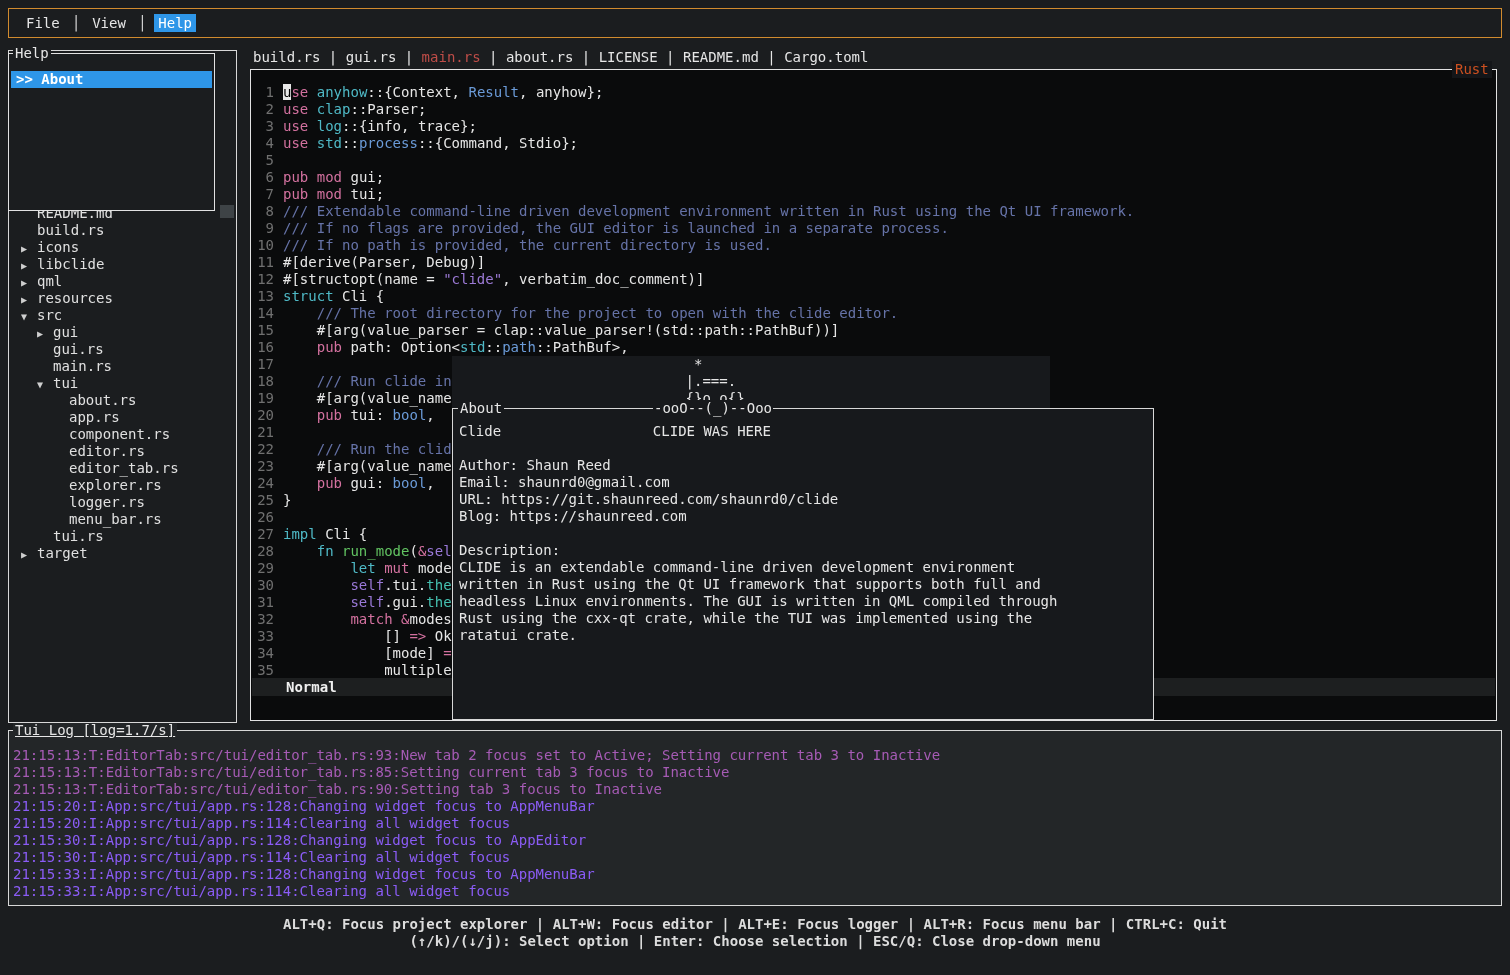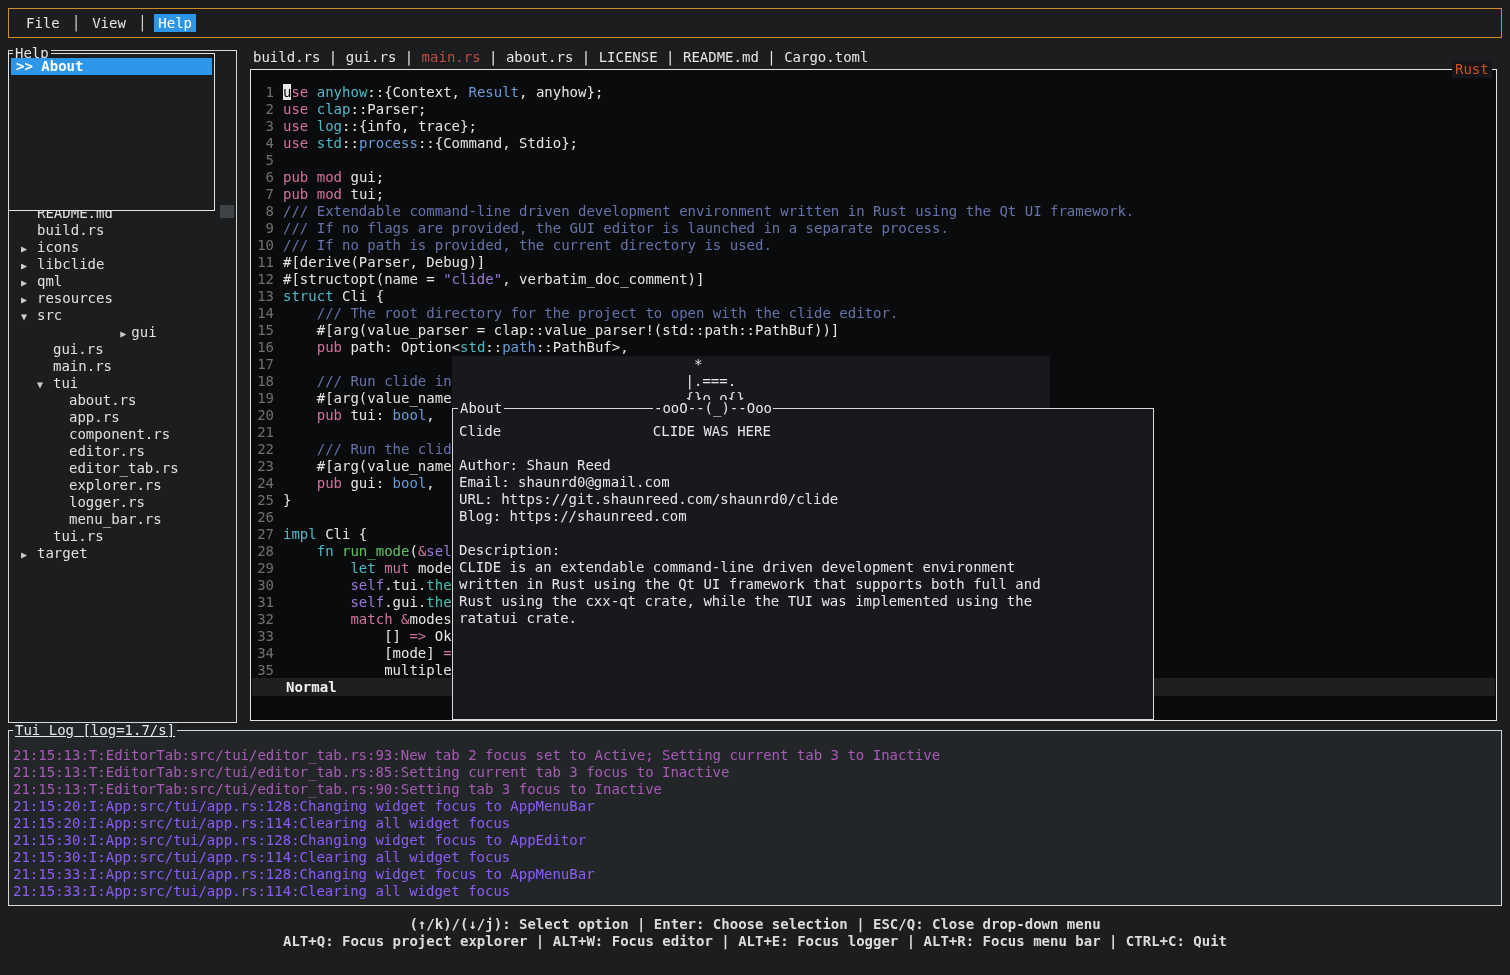--- a/index.html
+++ b/index.html
@@ -9,21 +9,21 @@
   }
   .abs{position:absolute;box-sizing:border-box;}
   
   .menubar{left:8px;top:8px;width:1494px;height:30px;border:1px solid #d28b2e;display:flex;align-items:center;padding-left:11px;}
   .menu-item{padding:1px 4px;margin:0 2px;color:#e6e6e6;cursor:default;}
   .menu-item.selected{background:#2e96e8;color:#ffffff;}
   .menu-sep{color:#dddddd;margin:0 6px;}
   
   .dropdown{left:8px;top:53px;width:207px;height:158px;border:1px solid #e2e2e2;background:#1b1d1f;z-index:6;}
   .box-title{position:absolute;top:-9px;left:4px;background:#1b1d1f;padding:0 2px;color:#e6e6e6;line-height:17px;}
-  .dd-item{position:absolute;left:2px;right:2px;top:4px;height:17px;line-height:17px;padding-left:5px;white-space:pre;}
+  .dd-item{position:absolute;left:2px;right:2px;top:17px;height:17px;line-height:17px;padding-left:5px;white-space:pre;}
   .dd-item.selected{background:#2e96e8;color:#ffffff;font-weight:bold;}
   
   .explorer{left:8px;top:50px;width:229px;height:673px;border:1px solid #d8d8d8;background:#1b1d1f;z-index:2;}
   .tree{position:absolute;left:0;top:154px;right:1px;}
   .tree-row{height:17px;line-height:17px;white-space:pre;color:#e0e0e0;}
   .tree-icon{display:inline-block;width:16px;font-size:10px;color:#cfcfcf;}
   .scroll-thumb{position:absolute;left:211px;top:154px;width:14px;height:13px;background:#3e4346;z-index:3;}
   
   .tabs{left:253px;top:48px;height:18px;line-height:18px;white-space:pre;z-index:1;}
   .tab-label{color:#e6e6e6;}
@@ -76,21 +76,21 @@
 <div class="abs explorer">
   <div class="scroll-thumb"></div>
   <div class="tree" id="tree">
       <div class="tree-row" style="padding-left: 28px;"><span>README.md</span></div>
       <div class="tree-row" style="padding-left: 28px;"><span>build.rs</span></div>
       <div class="tree-row" style="padding-left: 12px;"><span class="tree-icon">▶</span><span>icons</span></div>
       <div class="tree-row" style="padding-left: 12px;"><span class="tree-icon">▶</span><span>libclide</span></div>
       <div class="tree-row" style="padding-left: 12px;"><span class="tree-icon">▶</span><span>qml</span></div>
       <div class="tree-row" style="padding-left: 12px;"><span class="tree-icon">▶</span><span>resources</span></div>
       <div class="tree-row" style="padding-left: 12px;"><span class="tree-icon">▼</span><span>src</span></div>
-      <div class="tree-row" style="padding-left: 28px; text-align: center;"><span class="tree-icon">▶</span><span>gui</span></div>
+      <div class="tree-row" style="padding-left: 28px;"><span class="tree-icon">▶</span><span>gui</span></div>
       <div class="tree-row" style="padding-left: 44px;"><span>gui.rs</span></div>
       <div class="tree-row" style="padding-left: 44px;"><span>main.rs</span></div>
       <div class="tree-row" style="padding-left: 28px;"><span class="tree-icon">▼</span><span>tui</span></div>
       <div class="tree-row" style="padding-left: 60px;"><span>about.rs</span></div>
       <div class="tree-row" style="padding-left: 60px;"><span>app.rs</span></div>
       <div class="tree-row" style="padding-left: 60px;"><span>component.rs</span></div>
       <div class="tree-row" style="padding-left: 60px;"><span>editor.rs</span></div>
       <div class="tree-row" style="padding-left: 60px;"><span>editor_tab.rs</span></div>
       <div class="tree-row" style="padding-left: 60px;"><span>explorer.rs</span></div>
       <div class="tree-row" style="padding-left: 60px;"><span>logger.rs</span></div>
@@ -161,20 +161,21 @@
         <div>Clide                  CLIDE WAS HERE</div>
         <div> </div>
         <div>Author: Shaun Reed</div>
         <div>Email: shaunrd0@gmail.com</div>
         <div>URL: https://git.shaunreed.com/shaunrd0/clide</div>
         <div>Blog: https://shaunreed.com</div>
         <div> </div>
         <div>Description:</div>
         <div>CLIDE is an extendable command-line driven development environment</div>
         <div>written in Rust using the Qt UI framework that supports both full and</div>
+        <div>headless Linux environments. The GUI is written in QML compiled through</div>
         <div>Rust using the cxx-qt crate, while the TUI was implemented using the</div>
         <div>ratatui crate.</div>
       </div>
   </div>
 </div>
 
 <div class="abs logpanel">
   <span class="box-title" style="background:#232628;text-decoration:underline;">Tui Log [log=1.7/s]</span>
   <div class="logs" id="logs">
       <div class="log-row log-trace">21:15:13:T:EditorTab:src/tui/editor_tab.rs:93:New tab 2 focus set to Active; Setting current tab 3 to Inactive</div>
@@ -183,15 +184,15 @@
       <div class="log-row log-info">21:15:20:I:App:src/tui/app.rs:128:Changing widget focus to AppMenuBar</div>
       <div class="log-row log-info">21:15:20:I:App:src/tui/app.rs:114:Clearing all widget focus</div>
       <div class="log-row log-info">21:15:30:I:App:src/tui/app.rs:128:Changing widget focus to AppEditor</div>
       <div class="log-row log-info">21:15:30:I:App:src/tui/app.rs:114:Clearing all widget focus</div>
       <div class="log-row log-info">21:15:33:I:App:src/tui/app.rs:128:Changing widget focus to AppMenuBar</div>
       <div class="log-row log-info">21:15:33:I:App:src/tui/app.rs:114:Clearing all widget focus</div>
     </div>
 </div>
 
 <div class="abs helpbar">
+  <div>ALT+Q: Focus project explorer | ALT+W: Focus editor | ALT+E: Focus logger | ALT+R: Focus menu bar | CTRL+C: Quit</div>
   <div>(↑/k)/(↓/j): Select option | Enter: Choose selection | ESC/Q: Close drop-down menu</div>
-  <div>ALT+Q: Focus project explorer | ALT+W: Focus editor | ALT+E: Focus logger | ALT+R: Focus menu bar | CTRL+C: Quit</div>
 </div>
 
 </body></html>

